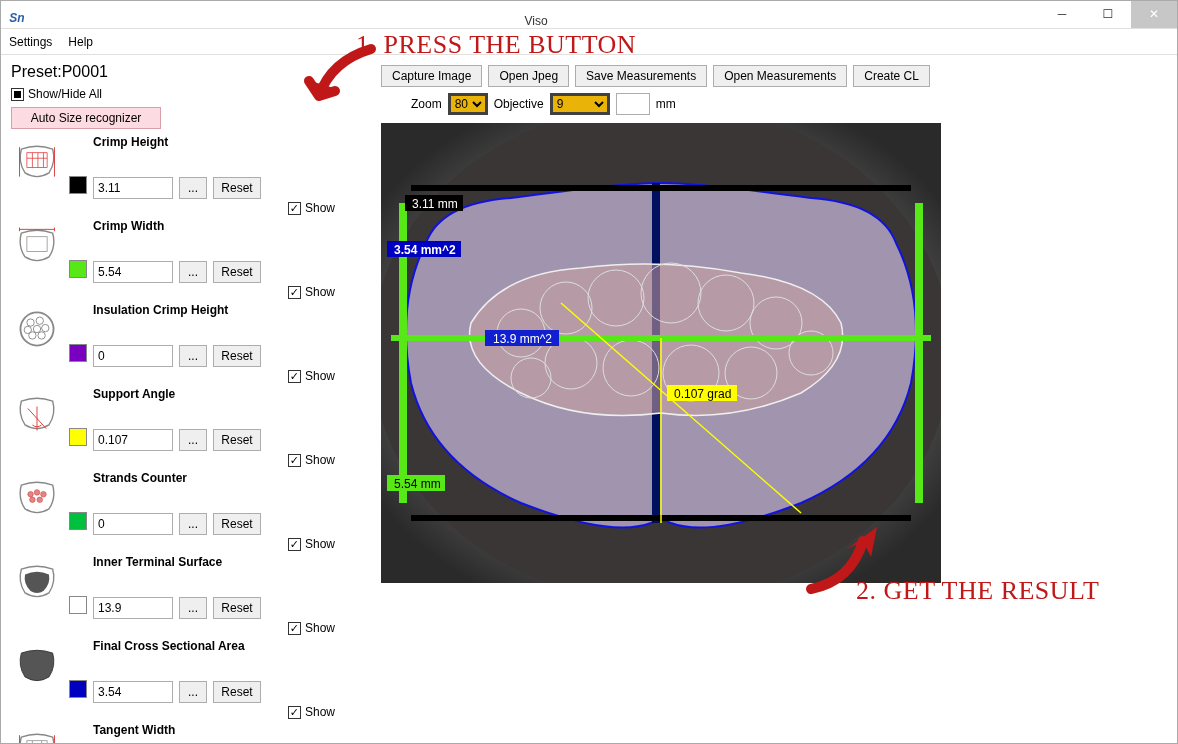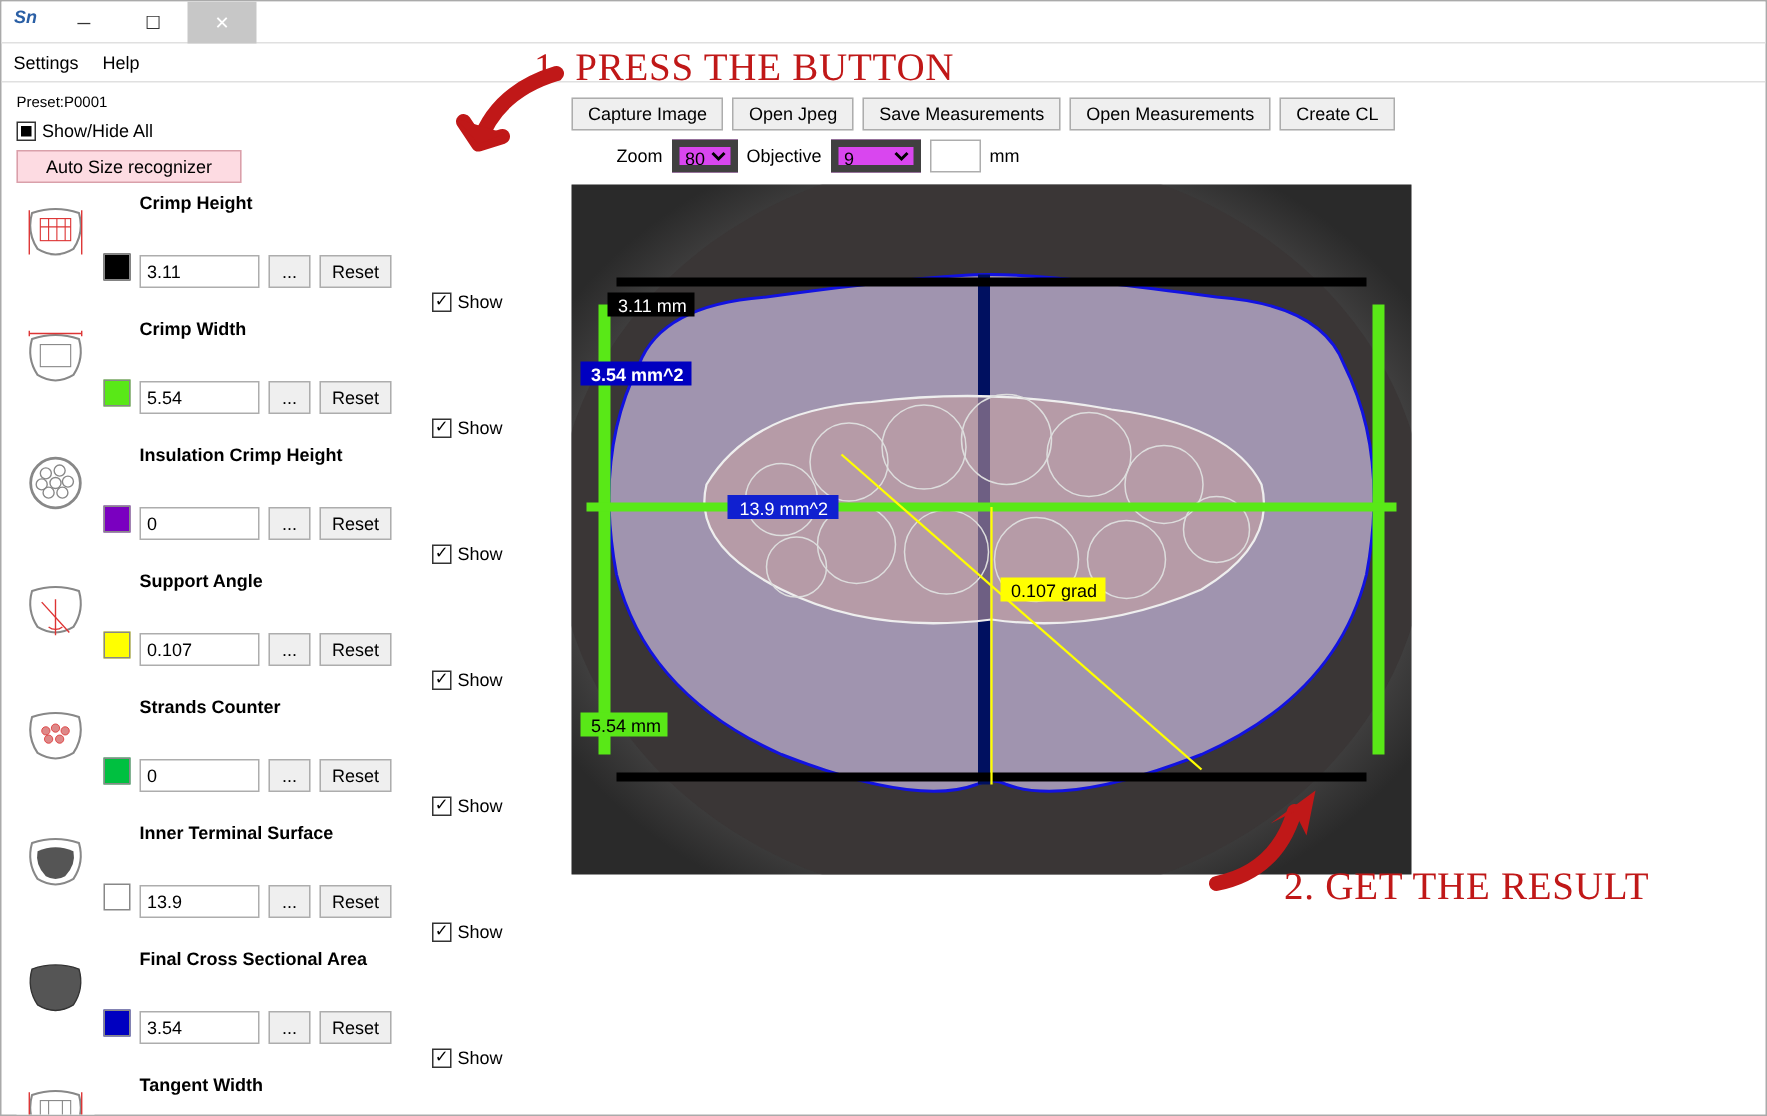--- a/index.html
+++ b/index.html
@@ -1,64 +1,65 @@
 <!DOCTYPE html>
 <html><head>
 <meta charset="utf-8">
 <style>
   * { box-sizing: border-box; font-family: "Segoe UI", Tahoma, sans-serif; font-size: 12px; }
   body { margin: 0; background: #fff; width: 1178px; height: 744px; overflow: hidden; position: relative; border:1px solid #aaa;}
-  .titlebar { height: 28px; background: #fff; display:flex; align-items:flex-start; border-bottom:1px solid #e0e0e0;}
+  .titlebar { height: 28px; background: #fff; display:flex; align-items:flex-end; border-bottom:1px solid #e0e0e0;}
   .titlebar .logo { width:20px; height:20px; margin:0 6px; display:inline-flex; align-items:center; justify-content:center; font-style:italic; font-weight:bold; color:#2a5fa5;}
   .titlebar .title { flex:1; text-align:center; color:#333;}
   .winbtns { display:flex; }
   .winbtn { width:46px; height:28px; display:flex; align-items:center; justify-content:center; color:#333;}
   .winbtn.close { background:#c7c7c7; color:#fff;}
   .menubar { height:26px; display:flex; align-items:center; padding:0 8px; gap:16px; border-bottom:1px solid #e0e0e0;}
   .content { display:flex; }
   .left { width:370px; padding:8px 10px; }
   .right { flex:1; padding:8px 0 8px 4px; position:relative;}
   .btn { background:#efefef; border:1px solid #adadad; height:22px; padding:0 10px; display:inline-flex; align-items:center; justify-content:center; cursor:default;}
   .btn.pink { background:#fddbe2; border-color:#d9a0aa;}
   .leftTop { display:flex; gap:6px; }
   .leftTopCol { display:flex; flex-direction:column; gap:6px;}
-  .preset { font-size:10px; }
+  .preset { font-size:16px; }
   .chk { display:inline-flex; align-items:center; gap:4px;}
   .chk .box { width:13px; height:13px; border:1px solid #333; display:inline-flex; align-items:center; justify-content:center; background:#fff;}
   .chk .box.ind::after { content:""; width:7px; height:7px; background:#000;}
   .chk .box.checked::after { content:"✓"; font-size:11px; line-height:1;}
   .mlist { margin-top:6px;}
   .mrow { display:flex; align-items:flex-start; gap:6px; margin-bottom:2px;}
   .thumb { width:52px; height:52px; background:#fff; display:flex; align-items:center; justify-content:center;}
   .thumb svg { width:46px; height:46px;}
   .mbody { flex:1; }
   .mbody .label { font-weight:bold; margin-bottom:2px; display:block;}
   .mbody .ctrls { display:flex; align-items:center; gap:6px;margin-top:28px;}
   .color-sw { width:18px; height:18px; border:1px solid #888;}
   .val { width:80px; height:22px; border:1px solid #adadad; padding:0 4px; background:#fff;}
   .dots { width:28px; }
   .reset { width:48px;}
   .showrow { display:flex; justify-content:flex-end; padding-right:26px; margin-top:2px; margin-bottom:2px;}
   .toolbar { display:flex; align-items:center; gap:6px; padding:2px 22px 8px 6px; flex-wrap:wrap;}
   .zoomgrp { margin-left:30px; display:flex; align-items:center; gap:6px;}
-  select { height:22px; border:5px solid #404040; background:#d946ef;}
+  select { height:22px; border:3px solid #404040; background:#eab308;}
   .imgview { width:560px; height:460px; margin-left:6px; background:#444; position:relative; overflow:hidden;}
   .annot1, .annot2 { position:absolute; font-family: Georgia, 'Times New Roman', serif; font-size:26px; color:#c01818; font-weight:500; letter-spacing:0.5px;}
   .annot1 { left:355px; top:29px;}
   .annot2 { left:855px; top:575px;}
   .arrow { position:absolute; }
   .arrow svg { overflow:visible;}
   .mmfield { width:34px; height:22px; border:1px solid #adadad; background:#fff;}
   .overlay-label { position:absolute; color:#fff; font-size:12px; padding:1px 4px;}
 </style>
 </head>
 <body>
 
 <div class="titlebar">
   <span class="logo">Sn</span>
+  <span class="title">Viso</span>
   <div class="winbtns">
     <div class="winbtn">─</div>
     <div class="winbtn">☐</div>
     <div class="winbtn close">✕</div>
   </div>
 </div>
 
 <div class="menubar">
   <span>Settings</span>
   <span>Help</span>

